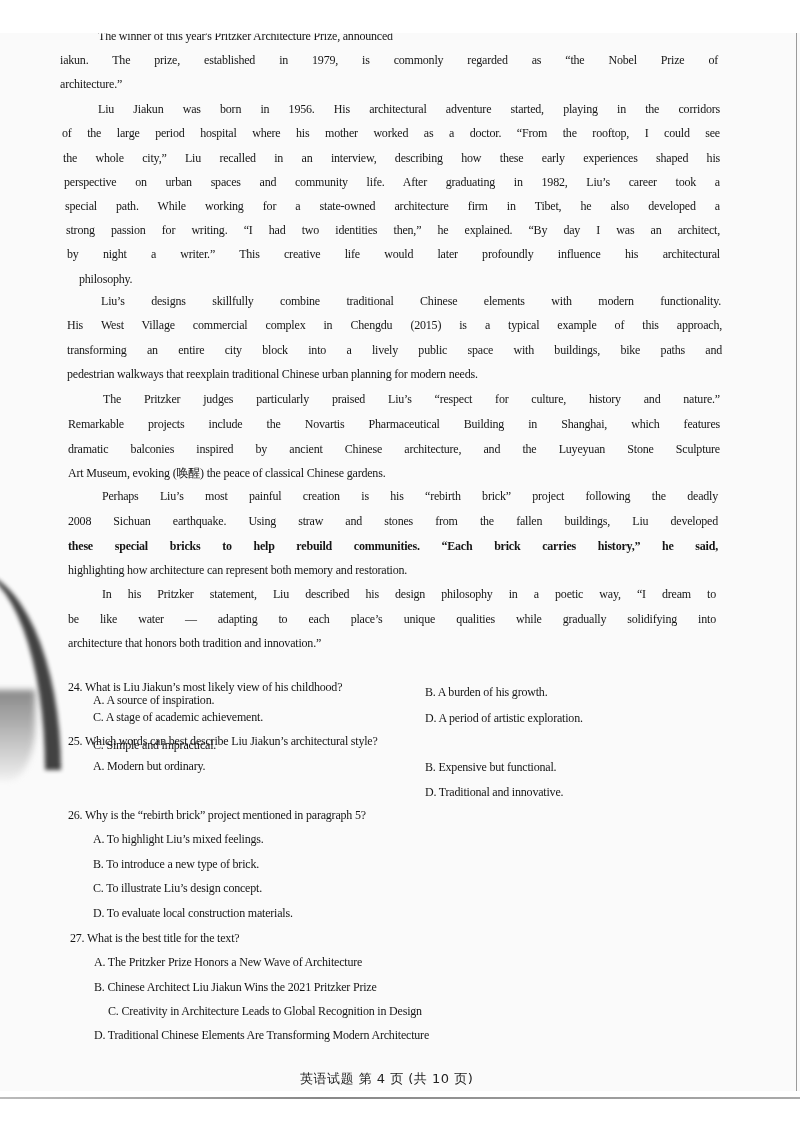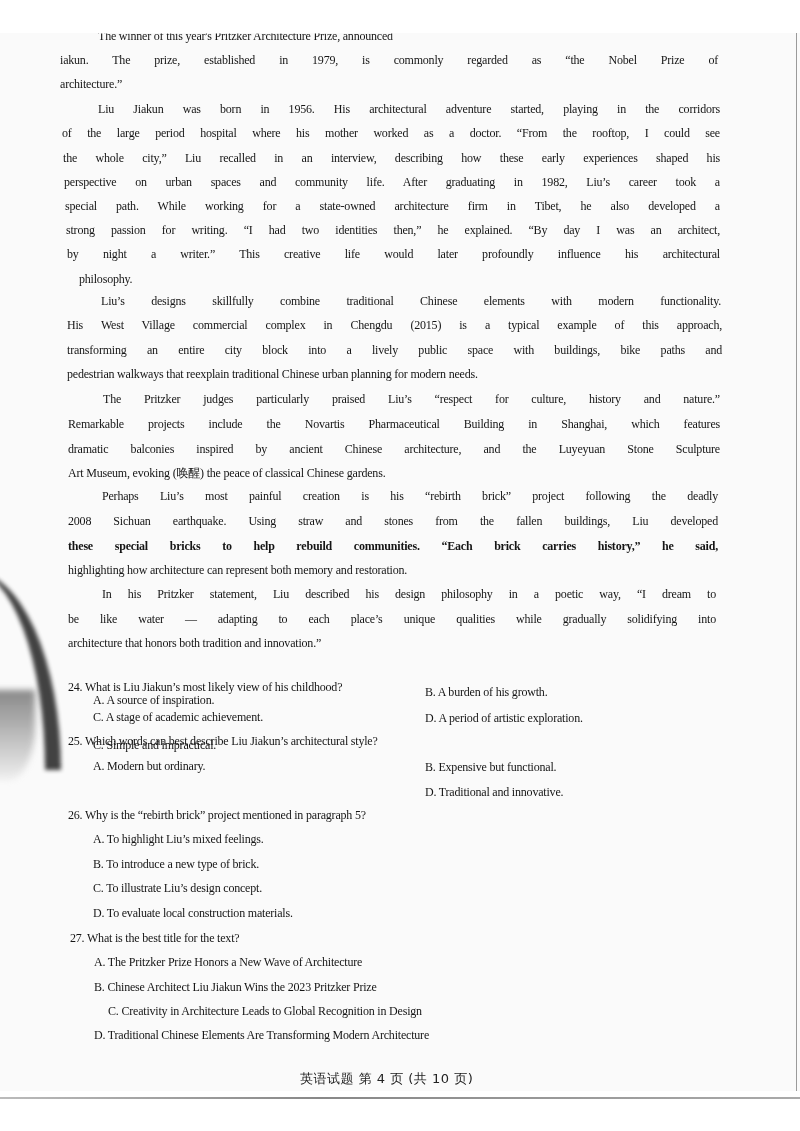--- a/index.html
+++ b/index.html
@@ -99,17 +99,17 @@
 <div class="line" style="left:425px;top:780px;">D. Traditional and innovative.</div>
 
 <div class="line" style="left:68px;top:803px;">26. Why is the “rebirth brick” project mentioned in paragraph 5?</div>
 <div class="line" style="left:93px;top:827px;">A. To highlight Liu’s mixed feelings.</div>
 <div class="line" style="left:93px;top:852px;">B. To introduce a new type of brick.</div>
 <div class="line" style="left:93px;top:876px;">C. To illustrate Liu’s design concept.</div>
 <div class="line" style="left:93px;top:901px;">D. To evaluate local construction materials.</div>
 
 <div class="line" style="left:70px;top:926px;">27. What is the best title for the text?</div>
 <div class="line" style="left:94px;top:950px;">A. The Pritzker Prize Honors a New Wave of Architecture</div>
-<div class="line" style="left:94px;top:975px;">B. Chinese Architect Liu Jiakun Wins the 2023 Pritzker Prize</div>
+<div class="line" style="left:94px;top:975px;">B. Chinese Architect Liu Jiakun Wins the 2021 Pritzker Prize</div>
 <div class="line" style="left:108px;top:999px;">C. Creativity in Architecture Leads to Global Recognition in Design</div>
 <div class="line" style="left:94px;top:1023px;">D. Traditional Chinese Elements Are Transforming Modern Architecture</div>
 
 <div class="footer">英语试题 第 4 页 (共 10 页)</div>
 
 </body></html>

